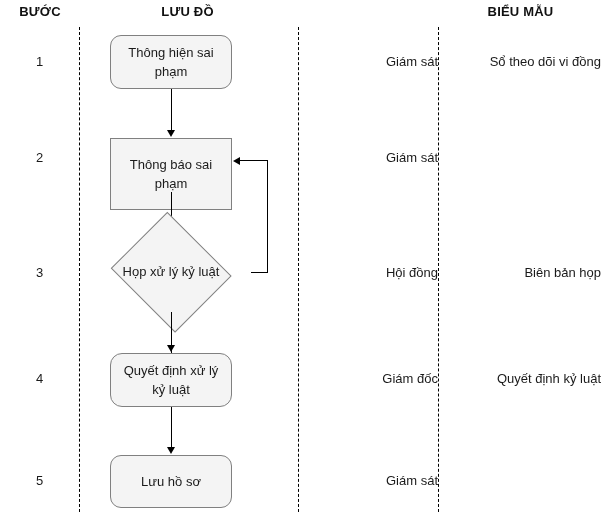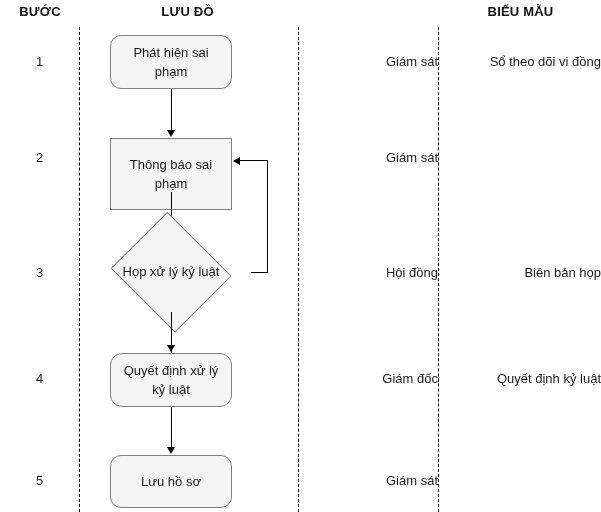--- a/index.html
+++ b/index.html
@@ -146,21 +146,21 @@
   <div class="divider div-1"></div>
   <div class="divider div-2"></div>
   <div class="divider div-3"></div>
 
   <div class="step-num" style="top:54px;">1</div>
   <div class="step-num" style="top:150px;">2</div>
   <div class="step-num" style="top:265px;">3</div>
   <div class="step-num" style="top:371px;">4</div>
   <div class="step-num" style="top:473px;">5</div>
 
-  <div class="node rounded" style="left:110px; top:35px; width:122px; height:54px;">Phát hiện sai phạm</div>
+  <div class="node rounded" style="left:110px; top:35px; width:122px; height:54px;">Thông hiện sai phạm</div>
 
   <div class="conn conn-v" style="left:171px; top:89px; height:43px;"></div>
   <div class="arrow-down" style="left:167px; top:130px;"></div>
 
   <div class="node" style="left:110px; top:138px; width:122px; height:72px;">Thông báo sai phạm</div>
 
   <div class="conn conn-v" style="left:171px; top:192px; height:42px;"></div>
   <div class="arrow-down" style="left:167px; top:225px;"></div>
 
   <div class="diamond-wrap" style="left:91px; top:232px; width:160px; height:80px;">

